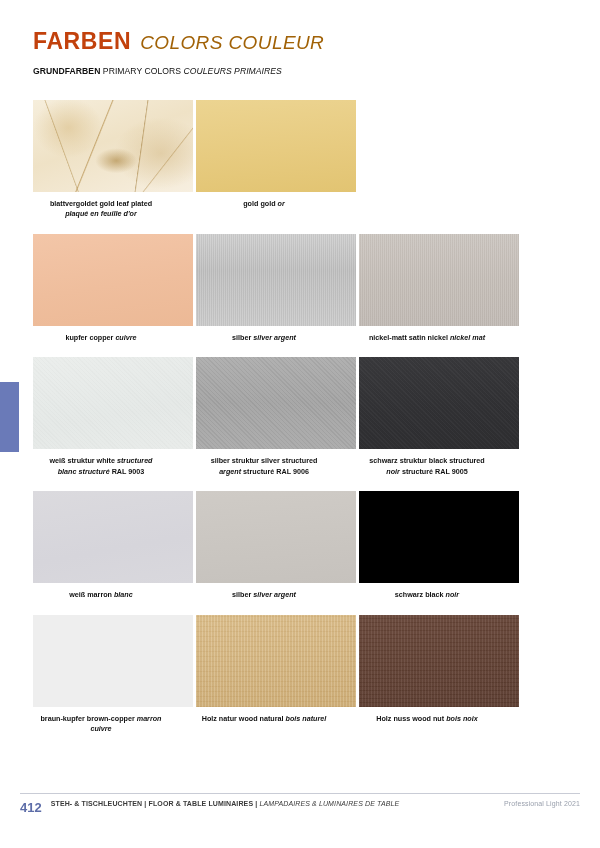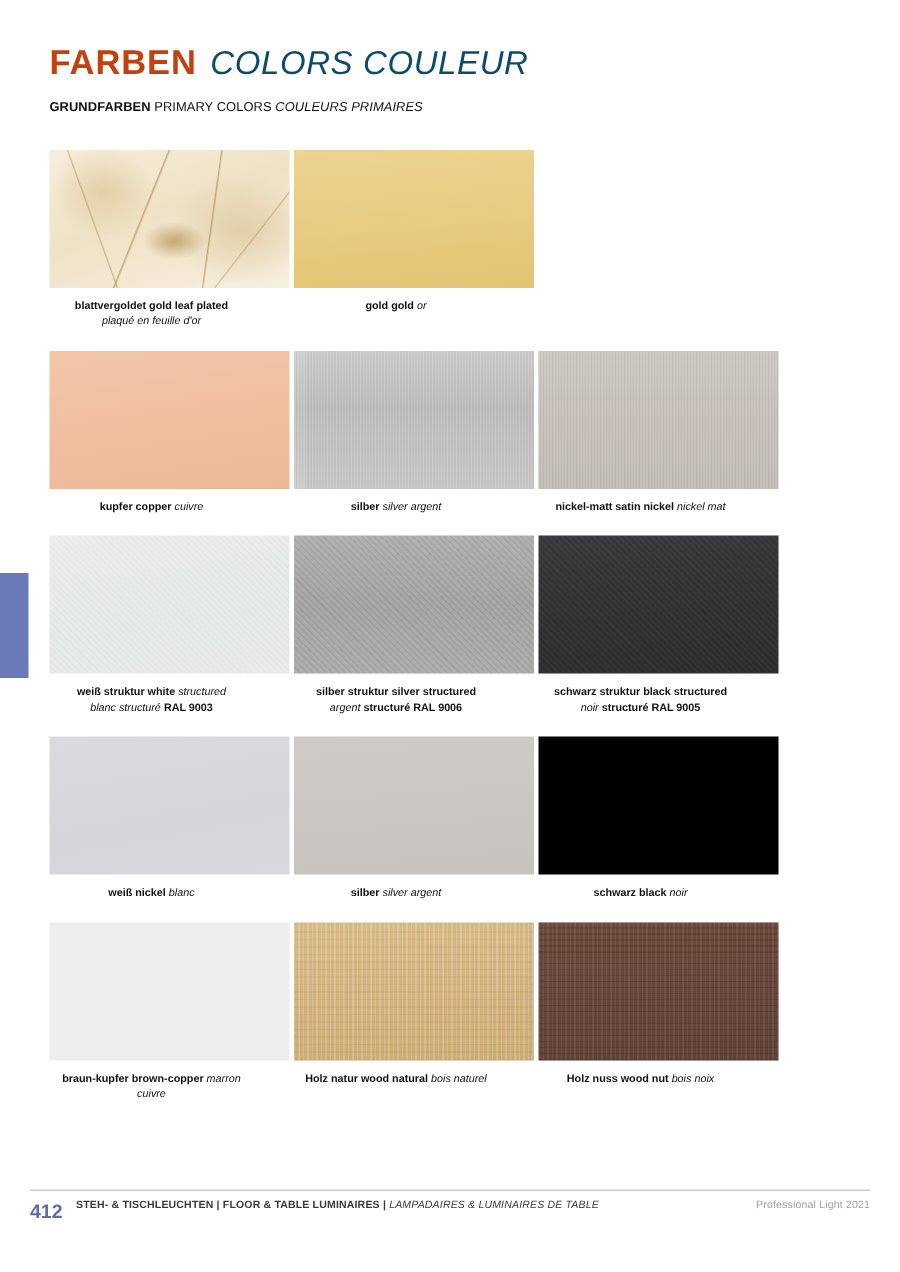--- a/index.html
+++ b/index.html
@@ -39,24 +39,24 @@
     align-items: baseline;
     gap: 9px;
   }
   .title-de {
     font-size: 23px;
     font-weight: bold;
     letter-spacing: 0.6px;
     color: #c2410c;
   }
   .title-en-fr {
-    font-size: 22px;
+    font-size: 19px;
     font-style: italic;
     letter-spacing: 0.4px;
-    color: #0c4a6e;
+    color: #a16207;
   }
 
   .subhead {
     position: absolute;
     left: 33px;
     top: 66px;
     font-size: 8.6px;
     color: #111111;
     letter-spacing: 0.05px;
     white-space: nowrap;
@@ -91,21 +91,21 @@
     overflow: hidden;
   }
   .caption {
     margin-top: 7px;
     text-align: center;
     font-size: 7.2px;
     line-height: 1.45;
     color: #111111;
   }
   .caption .b  { font-weight: bold; }
-  .caption .bi { font-weight: normal; font-style: italic; }
+  .caption .bi { font-weight: bold; font-style: italic; }
 
   
   .sw-goldleaf {
     background:
       linear-gradient(112deg, rgba(191,147,63,0.00) 40%, rgba(168,124,48,0.55) 40.5%, rgba(191,147,63,0.00) 41.2%),
       linear-gradient(98deg, rgba(172,129,52,0.00) 66%, rgba(150,110,40,0.50) 66.4%, rgba(172,129,52,0.00) 67.1%),
       linear-gradient(70deg, rgba(180,138,60,0.00) 23%, rgba(160,120,45,0.42) 23.4%, rgba(180,138,60,0.00) 24.0%),
       linear-gradient(128deg, rgba(190,150,70,0.00) 78%, rgba(165,125,55,0.40) 78.4%, rgba(190,150,70,0.00) 79.0%),
       radial-gradient(ellipse 30px 18px at 52% 66%, rgba(160,118,42,0.55), rgba(160,118,42,0) 70%),
       radial-gradient(ellipse 46px 40px at 22% 30%, rgba(216,188,132,0.55), rgba(216,188,132,0) 75%),
@@ -298,21 +298,21 @@
           <span class="bi">noir</span>
           <span class="b">structuré RAL 9005</span>
         </div>
       </div>
     </div>
 
     <div class="row">
       <div class="cell">
         <div class="swatch sw-weiss"></div>
         <div class="caption">
-          <span class="b">weiß nickel</span>
+          <span class="b">weiß marron</span>
           <span class="bi">blanc</span>
         </div>
       </div>
       <div class="cell">
         <div class="swatch sw-silber2"></div>
         <div class="caption">
           <span class="b">silber</span>
           <span class="bi">silver argent</span>
         </div>
       </div>

